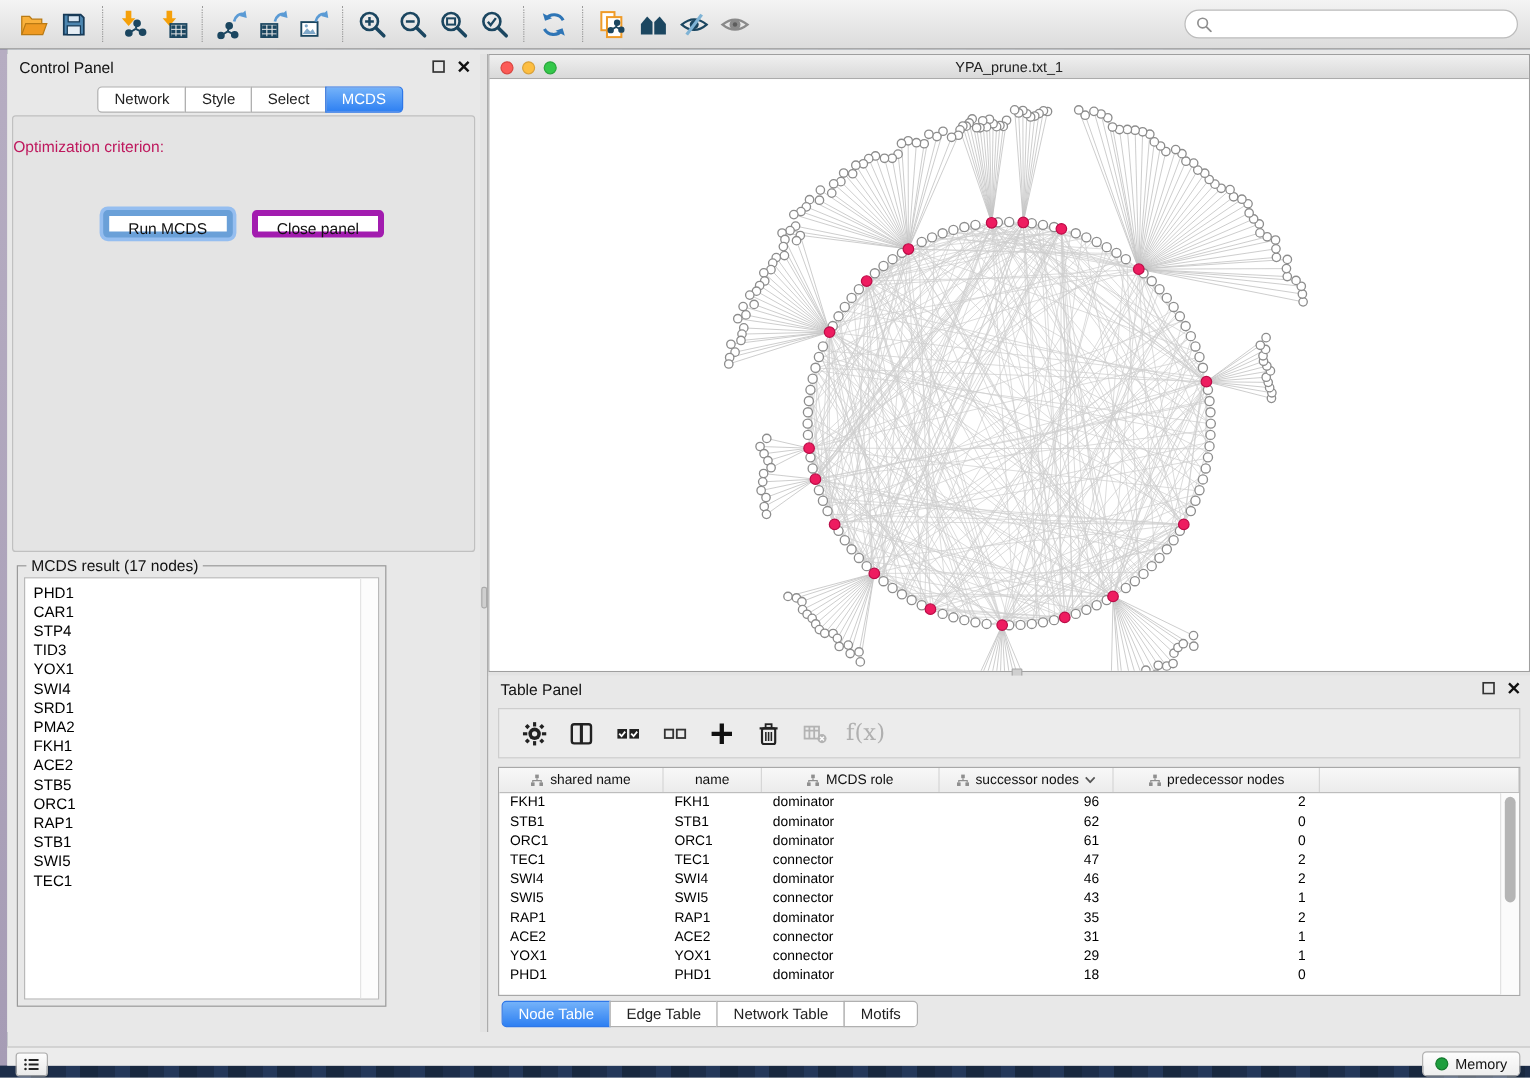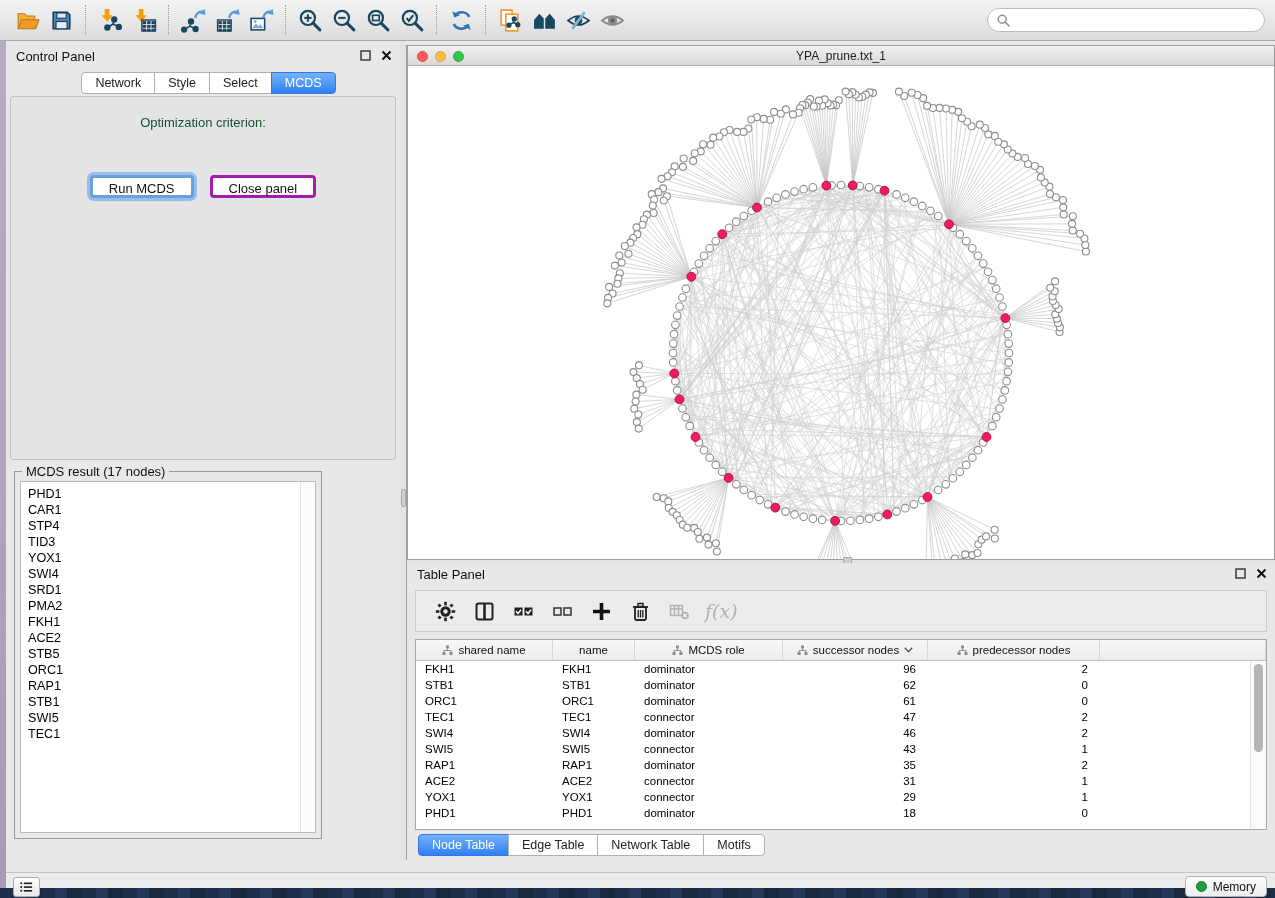--- a/index.html
+++ b/index.html
@@ -26,29 +26,29 @@
   .win-ctrls{position:absolute;right:8px;top:5px;display:flex;gap:10px;align-items:center}
   .win-ctrls svg{width:11px;height:11px}
   .cp-tabs{position:absolute;left:0;top:27px;width:100%;display:flex;justify-content:center}
   .seg{display:flex}
   .seg .tab{height:22px;line-height:20px;padding:0 13px;font-size:12.5px;background:#fff;border:1px solid #b0b0b0;
     margin-left:-1px;color:#222;cursor:default}
   .seg .tab:first-child{border-radius:4px 0 0 4px;margin-left:11px}
   .seg .tab:last-child{border-radius:0 4px 4px 0}
   .seg .tab.active{background:linear-gradient(#74b2f9,#2e80f2);border-color:#2e77e8;color:#fff}
   .cp-content{position:absolute;left:4px;top:51px;width:386px;height:364px;background:#e4e4e4;border:1px solid #c0c0c0;border-radius:3px}
-  .opt-label{margin-top:18px;text-align:center;font-size:13px;color:#14532d}
+  .opt-label{margin-top:18px;font-size:13px;color:#be185d}
   .select{position:absolute;left:36px;top:42px;width:314px;height:23px;background:#fff;border:1px solid #ababab;border-radius:4px;
     display:flex;align-items:center}
   .select .val{flex:1;font-size:12.8px;padding-left:9px;color:#111;white-space:nowrap}
   .select .spin{width:19px;height:21px;border-radius:0 3px 3px 0;background:linear-gradient(#7cb6f8,#3a8bf7);
     display:flex;flex-direction:column;align-items:center;justify-content:center;gap:2px}
   .select .spin svg{width:9px;height:6px}
   .btnrow{position:absolute;left:0;top:78px;width:100%;display:flex;justify-content:center;gap:16px}
-  .btn{height:23px;line-height:21px;padding:0 16px;background:#fff;border:3px solid #a21caf;border-radius:4px;font-size:13px;color:#111;cursor:default}
+  .btn{height:23px;line-height:21px;padding:0 16px;background:#fff;border:5px solid #a21caf;border-radius:4px;font-size:13px;color:#111;cursor:default}
   .btn.focused{box-shadow:0 0 0 3px rgba(106,169,246,.65);border-color:#6aa0d8}
   
   .fieldset{position:absolute;left:8px;top:426px;width:308px;height:368px;border:1px solid #9a9a9a}
   .fieldset .legend{position:absolute;left:7px;top:-8px;background:#e8e8e8;padding:0 4px;font-size:13px;color:#111}
   .result-list{position:absolute;left:5px;top:9px;right:5px;bottom:5px;background:#fff;border:1px solid #b9b9b9;overflow:hidden}
   .result-inner{position:absolute;left:0;top:2px;right:15px;bottom:0;padding:2px 0 0 7px}
   .result-track{position:absolute;right:0;top:0;width:15px;bottom:0;background:#fcfcfc;border-left:1px solid #e4e4e4}
   .result-item{font-size:12.6px;line-height:16px;color:#000}
   
   .vsplit{position:absolute;left:394px;top:4px;width:7px;height:815px;background:#e3e3e3;border-right:1px solid #9f9f9f}
@@ -64,21 +64,21 @@
   .light.red{background:#fc5b57;border:1px solid #d94742}
   .light.yellow{background:#fdbe41;border:1px solid #d9a23a}
   .light.green{background:#34c84a;border:1px solid #2aa63d}
   .net-canvas{position:absolute;left:0;top:20px;width:866px;height:493px;background:#fff}
   
   .tp{position:absolute;left:401px;top:522px;width:868px;height:297px;background:#e8e8e8}
   .tp-toolbar{position:absolute;left:8px;top:27px;right:8px;height:42px;background:#ececec;border:1px solid #cdcdcd;
     display:flex;align-items:center;padding-left:14px;gap:9px}
   .tpicon{width:30px;height:30px;display:flex;align-items:center;justify-content:center}
   .tpicon svg{width:21px;height:21px}
-  .fx{font-size:19px;color:#b0b0b0;font-family:"DejaVu Serif",serif;font-style:italic;margin-left:2px}
+  .fx{font-size:19px;color:#b0b0b0;font-family:"DejaVu Serif",serif;margin-left:2px}
   .tbl{position:absolute;left:8px;top:76px;right:8px;height:191px;background:#fff;border:1px solid #a8a8a8;overflow:hidden}
   .tbl-head{display:grid;grid-template-columns:137px 82px 148px 145px 172px 1fr;height:21px;
     background:linear-gradient(#f8f8f8,#ececec);border-bottom:1px solid #bdbdbd}
   .th{display:flex;align-items:center;justify-content:center;gap:5px;font-size:11.5px;color:#111;border-right:1px solid #d6d6d6;overflow:hidden}
   .th svg.tree{width:11px;height:11px}
   .th svg.chev{width:9px;height:6px}
   .tbl-body{position:absolute;left:0;top:21px;right:16px;bottom:0}
   .tr{display:grid;grid-template-columns:137px 82px 148px 145px 172px 1fr;height:16px;align-items:center}
   .td{font-size:11.5px;color:#000;padding-left:9px;white-space:nowrap;overflow:hidden}
   .td.num{text-align:right;padding-right:12px}

